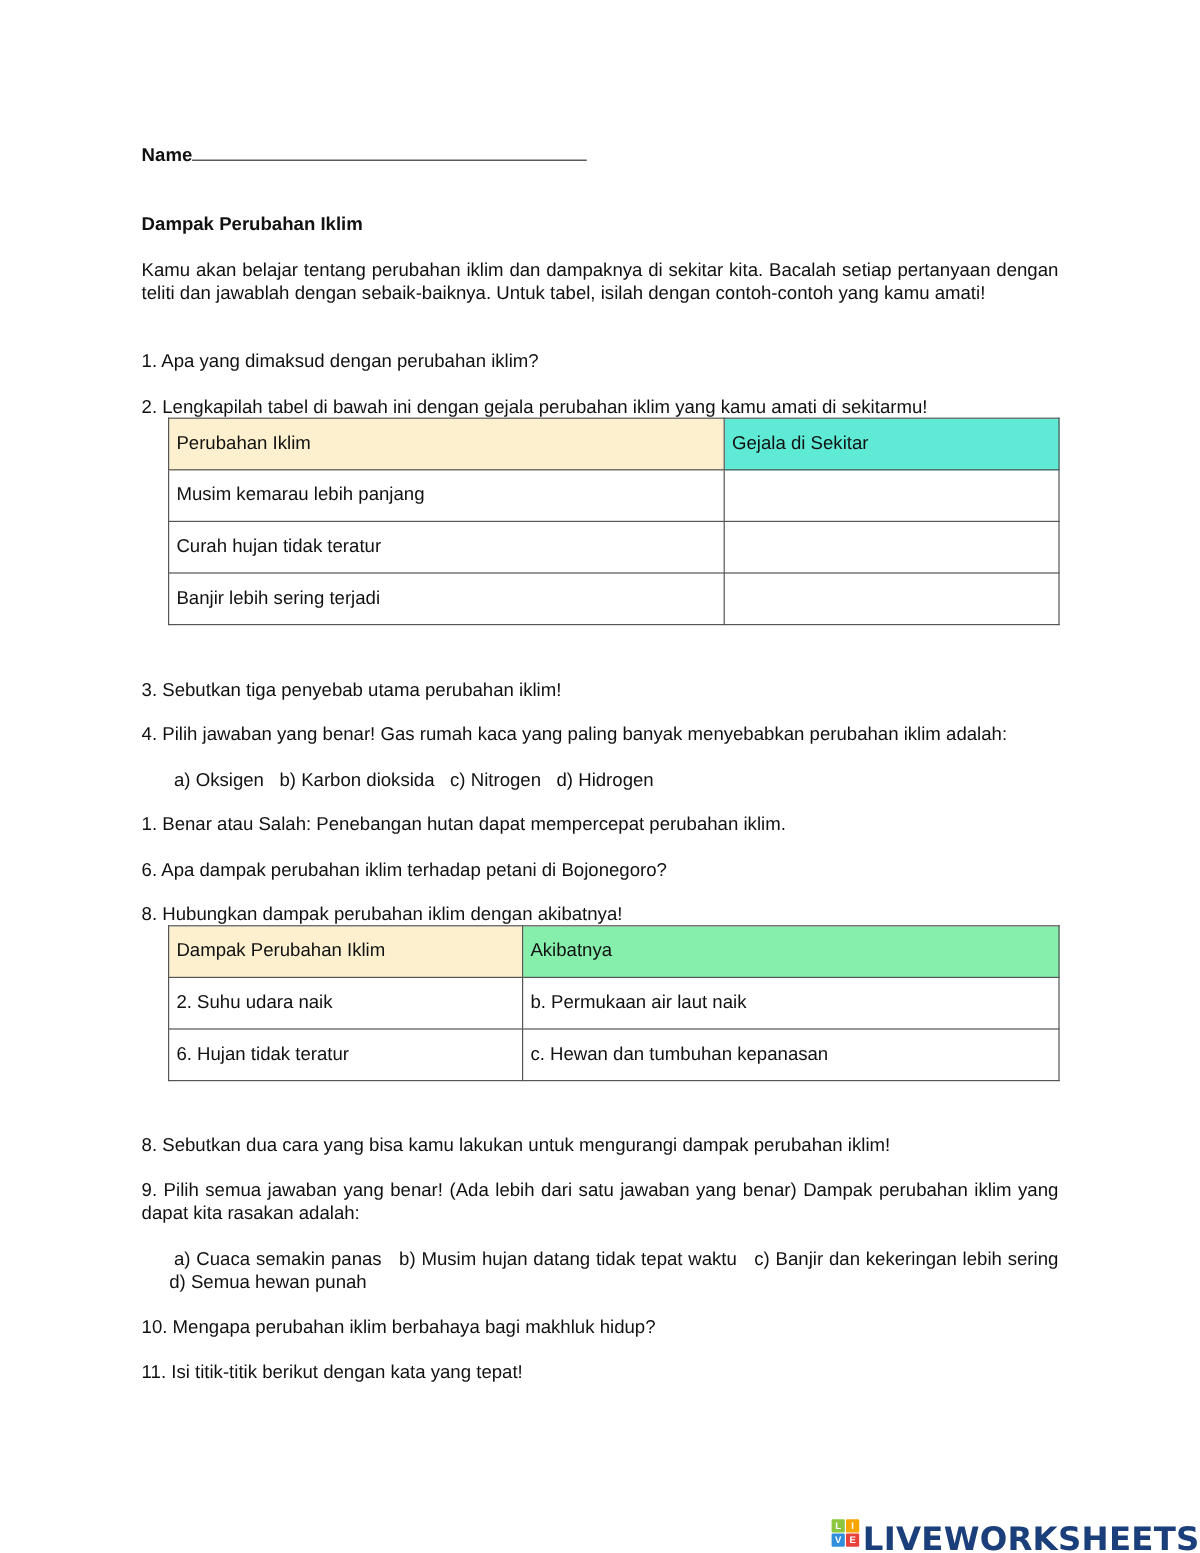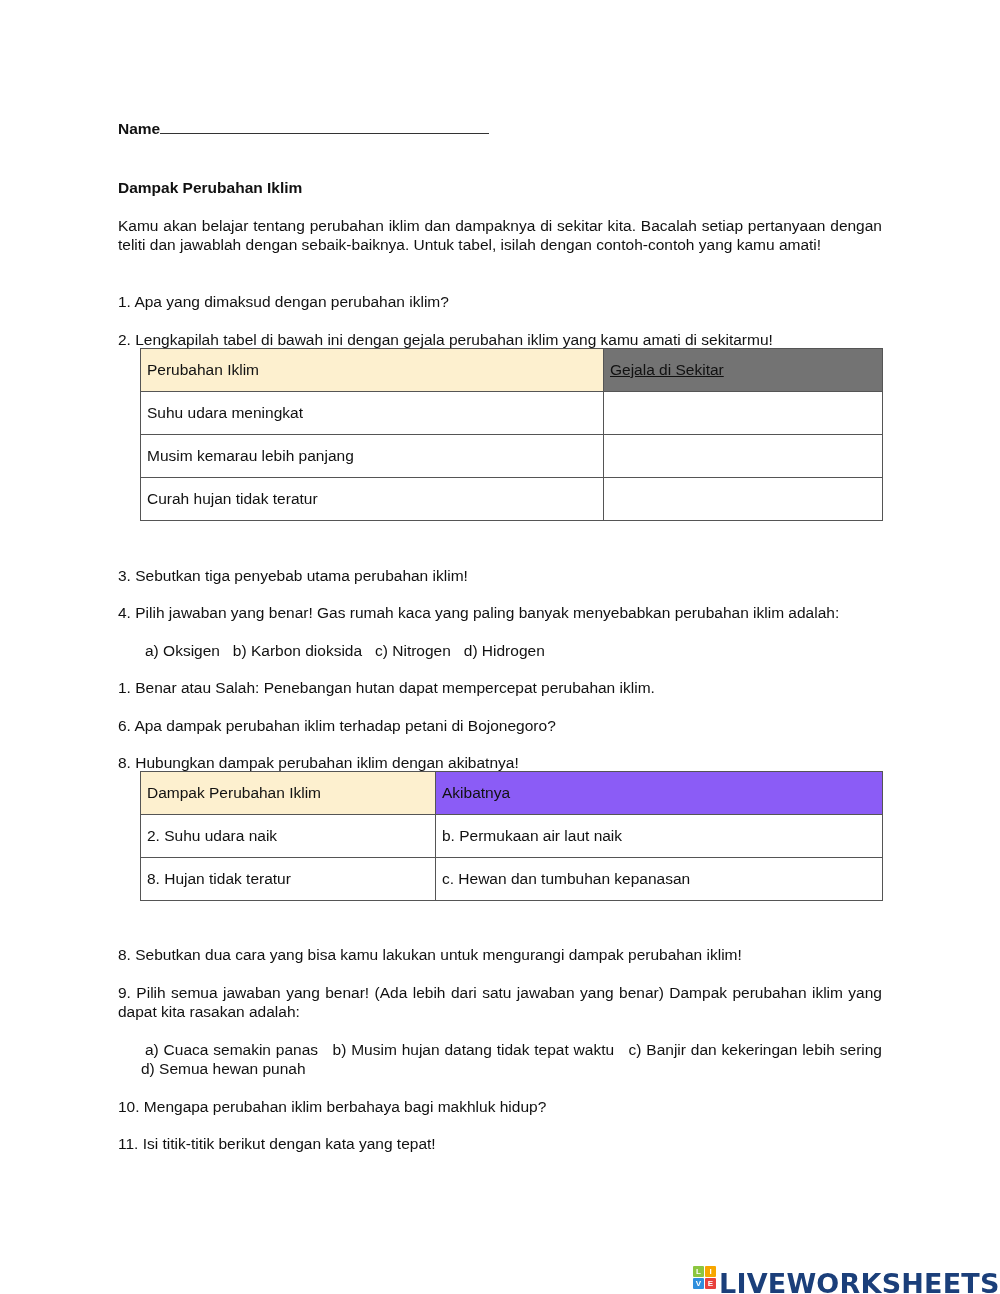--- a/index.html
+++ b/index.html
@@ -35,56 +35,56 @@
 <div class="abs title">Dampak Perubahan Iklim</div>
 <div class="abs intro">Kamu akan belajar tentang perubahan iklim dan dampaknya di sekitar kita. Bacalah setiap pertanyaan dengan teliti dan jawablah dengan sebaik-baiknya. Untuk tabel, isilah dengan contoh-contoh yang kamu amati!</div>
 
 <div class="abs q" style="top:292px">1. Apa yang dimaksud dengan perubahan iklim?</div>
 <div class="abs q" style="top:330px">2. Lengkapilah tabel di bawah ini dengan gejala perubahan iklim yang kamu amati di sekitarmu!</div>
 
 <table class="ws t1">
   <tbody>
       <tr class="hdr">
     <td class="c1" style="background: rgb(253, 240, 207);">Perubahan Iklim</td>
-    <td style="background: #737373; text-decoration: underline;">Gejala di Sekitar</td>
-  </tr>
-  <tr>
-    <td class="c1">Suhu udara meningkat</td>
-    <td></td>
+    <td style="background: #5eead4;">Gejala di Sekitar</td>
   </tr>
   <tr>
     <td class="c1">Musim kemarau lebih panjang</td>
     <td></td>
   </tr>
   <tr>
     <td class="c1">Curah hujan tidak teratur</td>
+    <td></td>
+  </tr>
+  <tr>
+    <td class="c1">Banjir lebih sering terjadi</td>
     <td></td>
   </tr>
 </tbody>
   </table>
 
 <div class="abs q" style="top:566px">3. Sebutkan tiga penyebab utama perubahan iklim!</div>
 <div class="abs q" style="top:603px">4. Pilih jawaban yang benar! Gas rumah kaca yang paling banyak menyebabkan perubahan iklim adalah:</div>
 <div class="abs opt" style="top:641px; white-space:pre">a) Oksigen   b) Karbon dioksida   c) Nitrogen   d) Hidrogen</div>
 <div class="abs q" style="top:678px">1. Benar atau Salah: Penebangan hutan dapat mempercepat perubahan iklim.</div>
 <div class="abs q" style="top:716px">6. Apa dampak perubahan iklim terhadap petani di Bojonegoro?</div>
 <div class="abs q" style="top:753px">8. Hubungkan dampak perubahan iklim dengan akibatnya!</div>
 
 <table class="ws t2">
   <tbody>
       <tr class="hdr">
     <td class="c1" style="background: rgb(253, 240, 207);">Dampak Perubahan Iklim</td>
-    <td style="background: #8b5cf6; margin-left: 48px;">Akibatnya</td>
+    <td style="background: #86efac; margin-left: 48px;">Akibatnya</td>
   </tr>
   <tr>
     <td class="c1">2. Suhu udara naik</td>
     <td>b. Permukaan air laut naik</td>
   </tr>
   <tr>
-    <td class="c1">8. Hujan tidak teratur</td>
+    <td class="c1">6. Hujan tidak teratur</td>
     <td>c. Hewan dan tumbuhan kepanasan</td>
   </tr>
 </tbody>
   </table>
 
 <div class="abs q" style="top:945px">8. Sebutkan dua cara yang bisa kamu lakukan untuk mengurangi dampak perubahan iklim!</div>
 <div class="abs q" style="top:983px; text-align:justify">9. Pilih semua jawaban yang benar! (Ada lebih dari satu jawaban yang benar) Dampak perubahan iklim yang dapat kita rasakan adalah:</div>
 <div class="abs opt-wrap" style="top:1040px; white-space:pre-wrap">a) Cuaca semakin panas   b) Musim hujan datang tidak tepat waktu   c) Banjir dan kekeringan lebih sering   d) Semua hewan punah</div>
 <div class="abs q" style="top:1097px">10. Mengapa perubahan iklim berbahaya bagi makhluk hidup?</div>
 <div class="abs q" style="top:1134px">11. Isi titik-titik berikut dengan kata yang tepat!</div>

